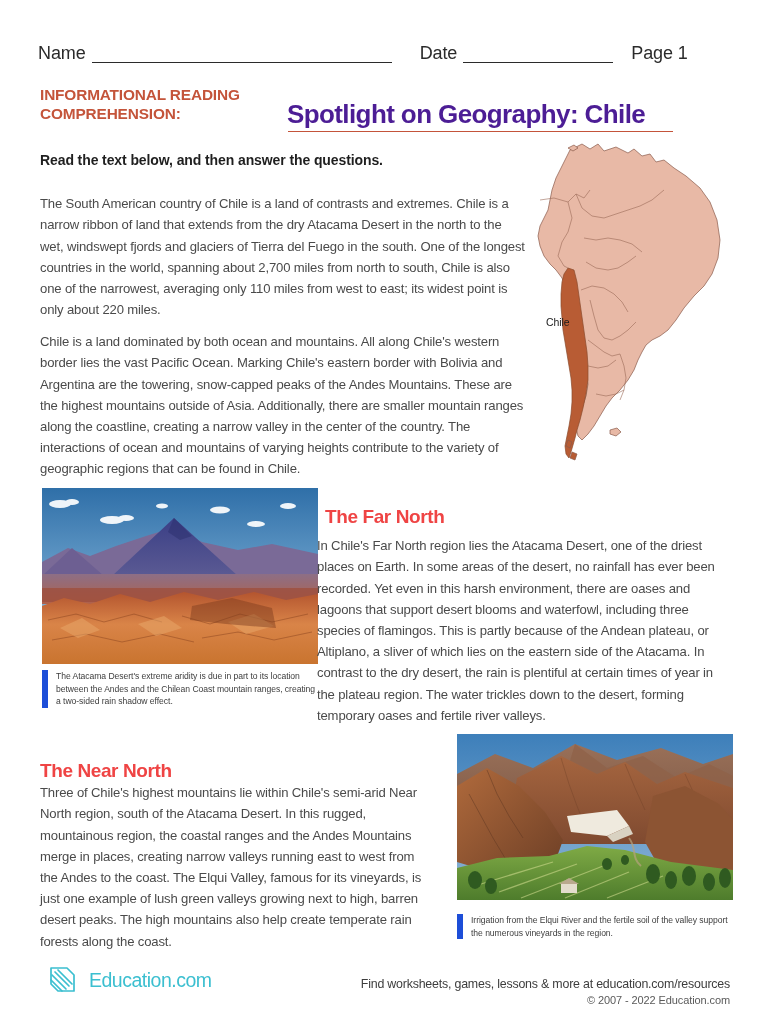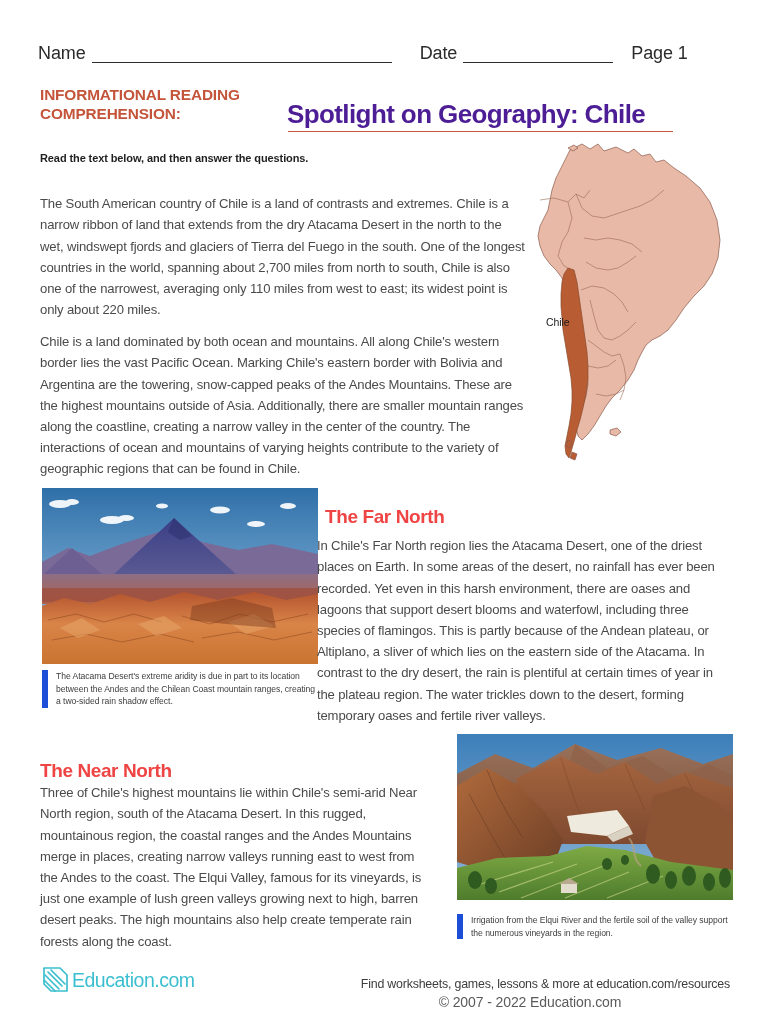--- a/index.html
+++ b/index.html
@@ -72,21 +72,21 @@
     top: 131px;
     width: 385px;
     height: 1.4px;
     background: #c4543a;
   }
 
   .instruction {
     position: absolute;
     left: 40px;
     top: 152px;
-    font-size: 11px;
+    font-size: 14px;
     font-weight: bold;
     color: #1f1f1f;
     letter-spacing: -0.1px;
   }
 
   
   .bodytext {
     font-size: 13.1px;
     line-height: 1.62;
     color: #4a4a4a;
@@ -175,25 +175,25 @@
   #para-nearnorth {
     position: absolute;
     left: 40px;
     top: 769px;
     width: 392px;
   }
 
   
   .footer-logo {
     position: absolute;
-    left: 40px;
+    left: 47px;
     top: 963px;
     display: flex;
     align-items: center;
-    gap: 2px;
+    gap: 12px;
   }
   .footer-logo .logo-mark { width: 30px; height: 34px; }
   .footer-logo .logo-mark svg { display: block; width: 100%; height: 100%; }
   .footer-logo .logo-text {
     font-size: 19.5px;
     color: #3bbfd0;
     letter-spacing: -0.5px;
     font-family: "Liberation Sans", sans-serif;
   }
   .footer-line1 {
@@ -204,22 +204,22 @@
     text-align: right;
     font-size: 12.4px;
     color: #3d3d3d;
     letter-spacing: -0.2px;
   }
   .footer-line2 {
     position: absolute;
     left: 330px;
     top: 994px;
     width: 400px;
-    text-align: center;
-    font-size: 14px;
+    text-align: right;
+    font-size: 11px;
     color: #5a5a5a;
     letter-spacing: -0.1px;
   }
 </style>
 </head>
 <body>
 
 <div class="page">
 
   <div class="topbar">

